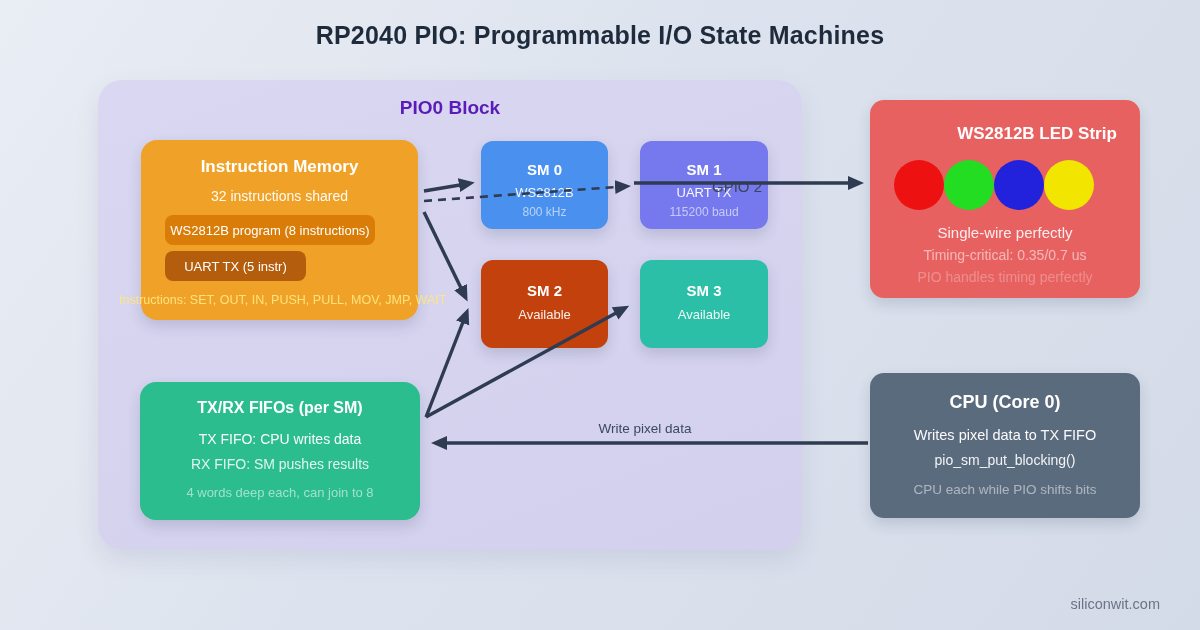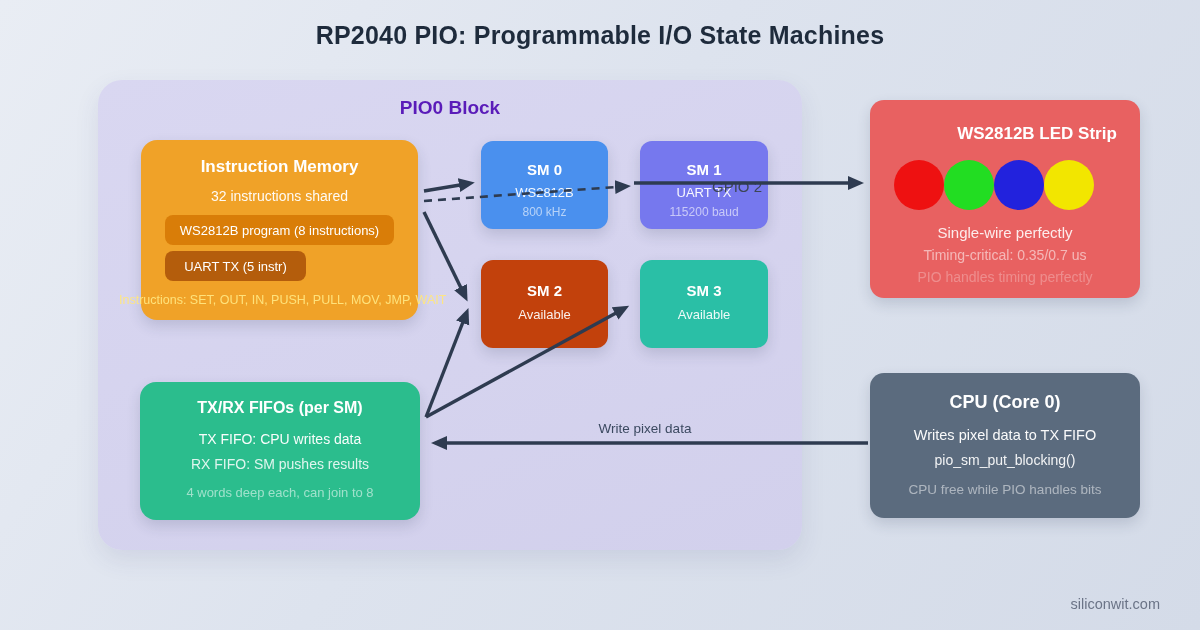--- a/index.html
+++ b/index.html
@@ -23,21 +23,21 @@
     font-size:19px;font-weight:700;color:#5a1cb9;
   }
   .node{border-radius:14px;box-shadow:0 6px 14px rgba(40,50,80,.16);text-align:center;color:#fff;}
   .cline{position:absolute;left:0;width:100%;text-align:center;white-space:nowrap;}
 
   .instr-mem{left:141px;top:140px;width:277px;height:180px;border-radius:16px;}
   .im-title{top:158px;font-size:17px;font-weight:700;}
   .im-sub{top:189px;font-size:14px;color:rgba(255,255,255,.95);}
   .chip{position:absolute;left:24px;height:30px;border-radius:8px;color:#fff;
         font-size:13px;display:flex;align-items:center;justify-content:center;}
-  .chip1{top:75px;width:229px;}
+  .chip1{top:75px;width:210px;}
   .chip2{top:111px;width:141px;}
   .im-note{top:293px;left:-22px;width:321px;font-size:12.5px;color:rgba(255,230,128,.95);}
 
   .sm{width:127px;height:88px;border-radius:12px;}
 
   .gpio-label{left:712px;top:178px;font-size:15px;color:#3d4656;text-align:center;}
 
   .fifo{left:140px;top:382px;width:280px;height:138px;border-radius:16px;}
 
   .led{left:870px;top:100px;width:270px;height:198px;}
@@ -108,21 +108,21 @@
   </div>
   <div class="cline led-l1" style="top:124px;">Single-wire perfectly</div>
   <div class="cline led-l2" style="top:147px;">Timing-critical: 0.35/0.7 us</div>
   <div class="cline led-l3" style="top:169px;">PIO handles timing perfectly</div>
 </div>
 
 <div class="abs node cpu" style="background-color: rgb(91, 107, 126);">
   <div class="cline" style="top:19px;font-size:18px;font-weight:700;">CPU (Core 0)</div>
   <div class="cline" style="top:54px;font-size:14.5px;color:rgba(255,255,255,.97);">Writes pixel data to TX FIFO</div>
   <div class="cline" style="top:79px;font-size:14px;color:rgba(255,255,255,.92);">pio_sm_put_blocking()</div>
-  <div class="cline" style="top:109px;font-size:13.5px;color:rgba(255,255,255,.5);">CPU free while PIO handles bits</div>
+  <div class="cline" style="top:109px;font-size:13.5px;color:rgba(255,255,255,.5);">CPU each while PIO shifts bits</div>
 </div>
 
 <div class="abs wp-label">Write pixel data</div>
 
 <div class="abs watermark">siliconwit.com</div>
 
 <svg class="arrows" width="1200" height="630" viewBox="0 0 1200 630">
   <defs>
     <marker id="ah" markerUnits="userSpaceOnUse" markerWidth="18" markerHeight="16" refX="1" refY="7" orient="auto">
       <path d="M0,0 L16,7 L0,14 z" fill="#2e3b50"></path>

